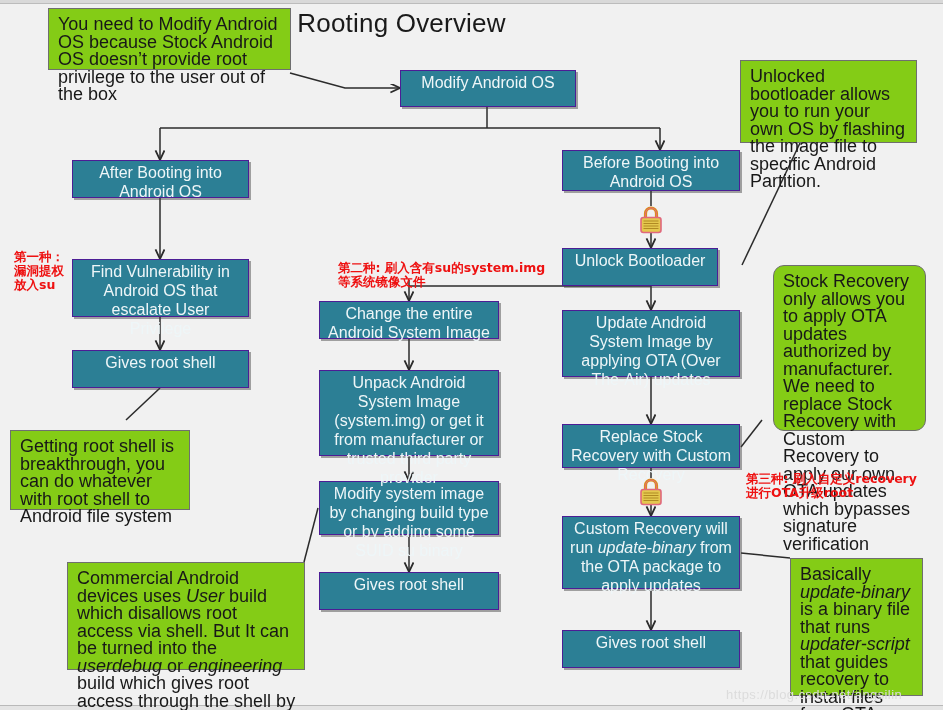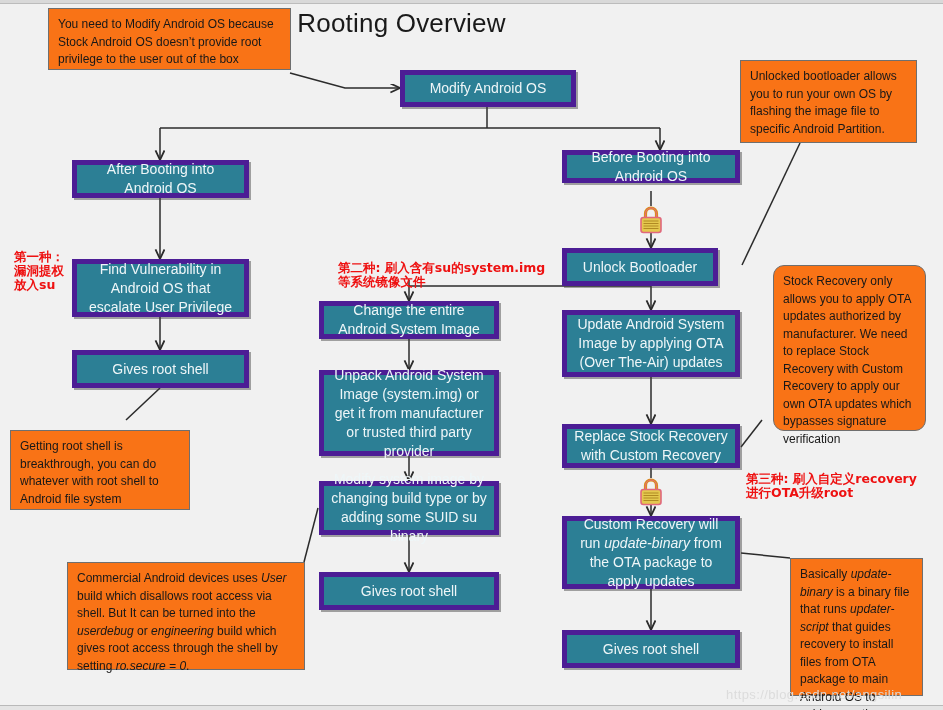--- a/index.html
+++ b/index.html
@@ -23,41 +23,41 @@
     color:#1a1a1a;
     letter-spacing:.2px;
   }
   .title span{display:inline-block;transform:translateX(-70px);}
 
   
   .node{
     position:absolute;
     box-sizing:border-box;
     background:#2c7f95;
-    border:5px solid #4c1d95;
+    border:1px solid #4c1d95;
     box-shadow:2px 2px 0 rgba(60,60,60,.45);
     color:#eef6f8;
-    font-size:14px;
+    font-size:16px;
     line-height:19px;
     display:flex;
-    align-items:center;
+    align-items:flex-start;
     justify-content:center;
     text-align:center;
     padding:2px 6px;
   }
   .node i{font-style:italic;}
 
   
   .note{
     position:absolute;
     box-sizing:border-box;
-    background:#f97316;
+    background:#84cc16;
     border:1px solid #6f6f6f;
     color:#181818;
-    font-size:12px;
+    font-size:18px;
     line-height:17.5px;
     padding:7px 8px 6px 9px;
     text-align:left;
   }
   .note i{font-style:italic;}
 
   
   .cn{
     position:absolute;
     color:#ee1111;
@@ -187,21 +187,21 @@
   </div>
 
   <div class="node" style="left:319px;top:370px;width:180px;height:86px;">
     <span>Unpack Android System Image (system.img) or get it from manufacturer or trusted third party provider</span>
   </div>
 
   <div class="node" style="left:319px;top:572px;width:180px;height:38px;">
     <span>Gives root shell</span>
   </div>
 
-  <div class="node" style="left:562px;top:150px;width:178px;height:33px;">
+  <div class="node" style="left:562px;top:150px;width:178px;height:41px;">
     <span>Before Booting into Android OS</span>
   </div>
 
   <div class="node" style="left:562px;top:248px;width:156px;height:38px;">
     <span>Unlock Bootloader</span>
   </div>
 
   <div class="node" style="left:562px;top:310px;width:178px;height:67px;">
     <span>Update Android System Image by applying OTA (Over The-Air) updates</span>
   </div>

